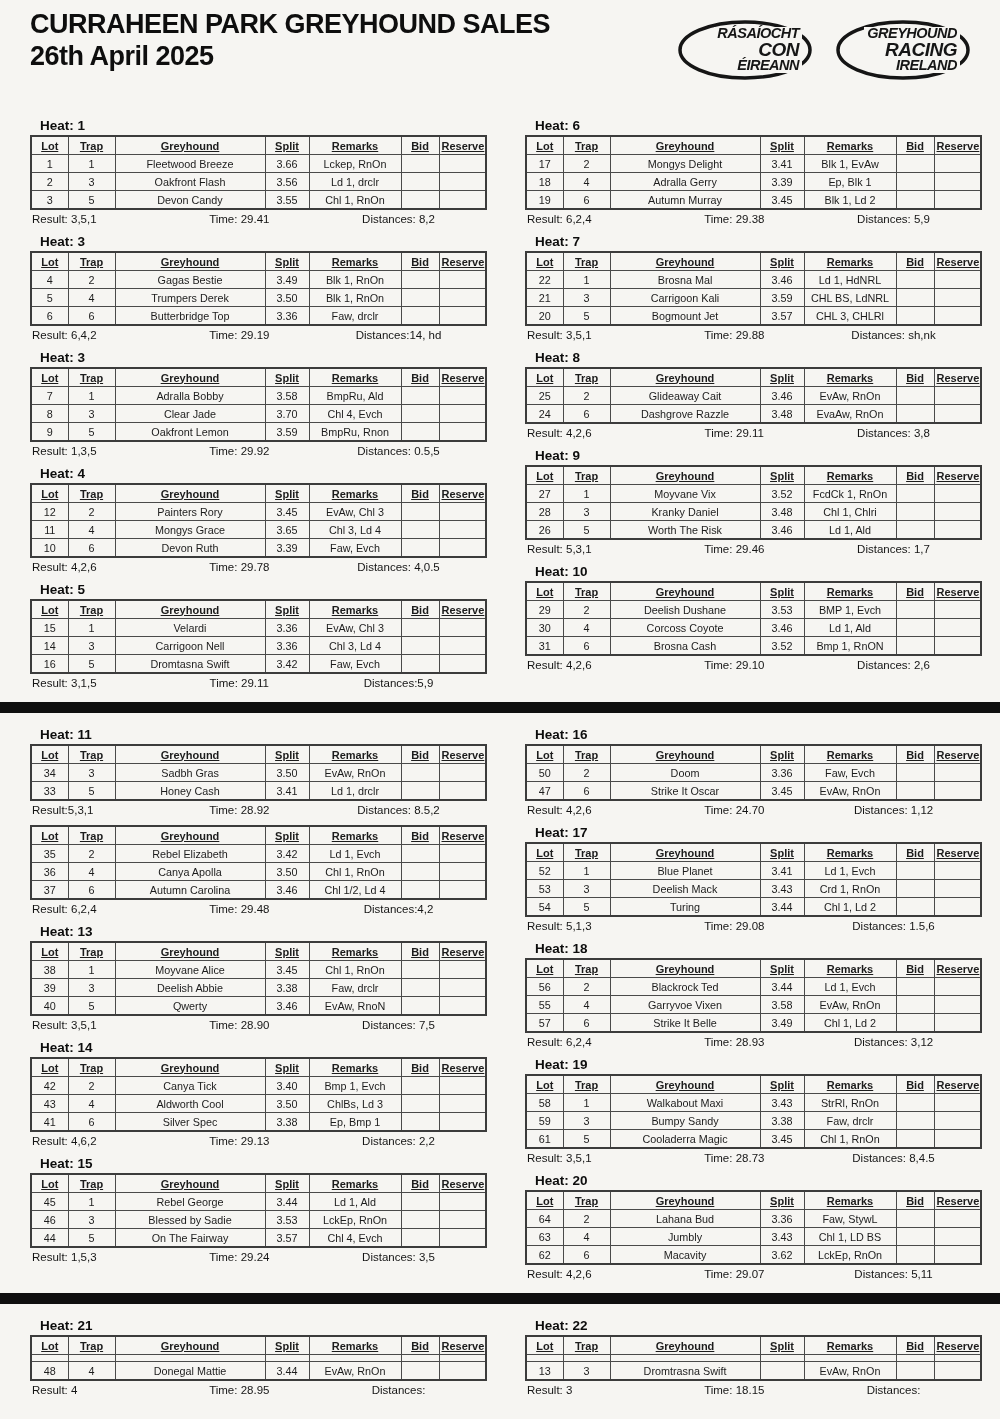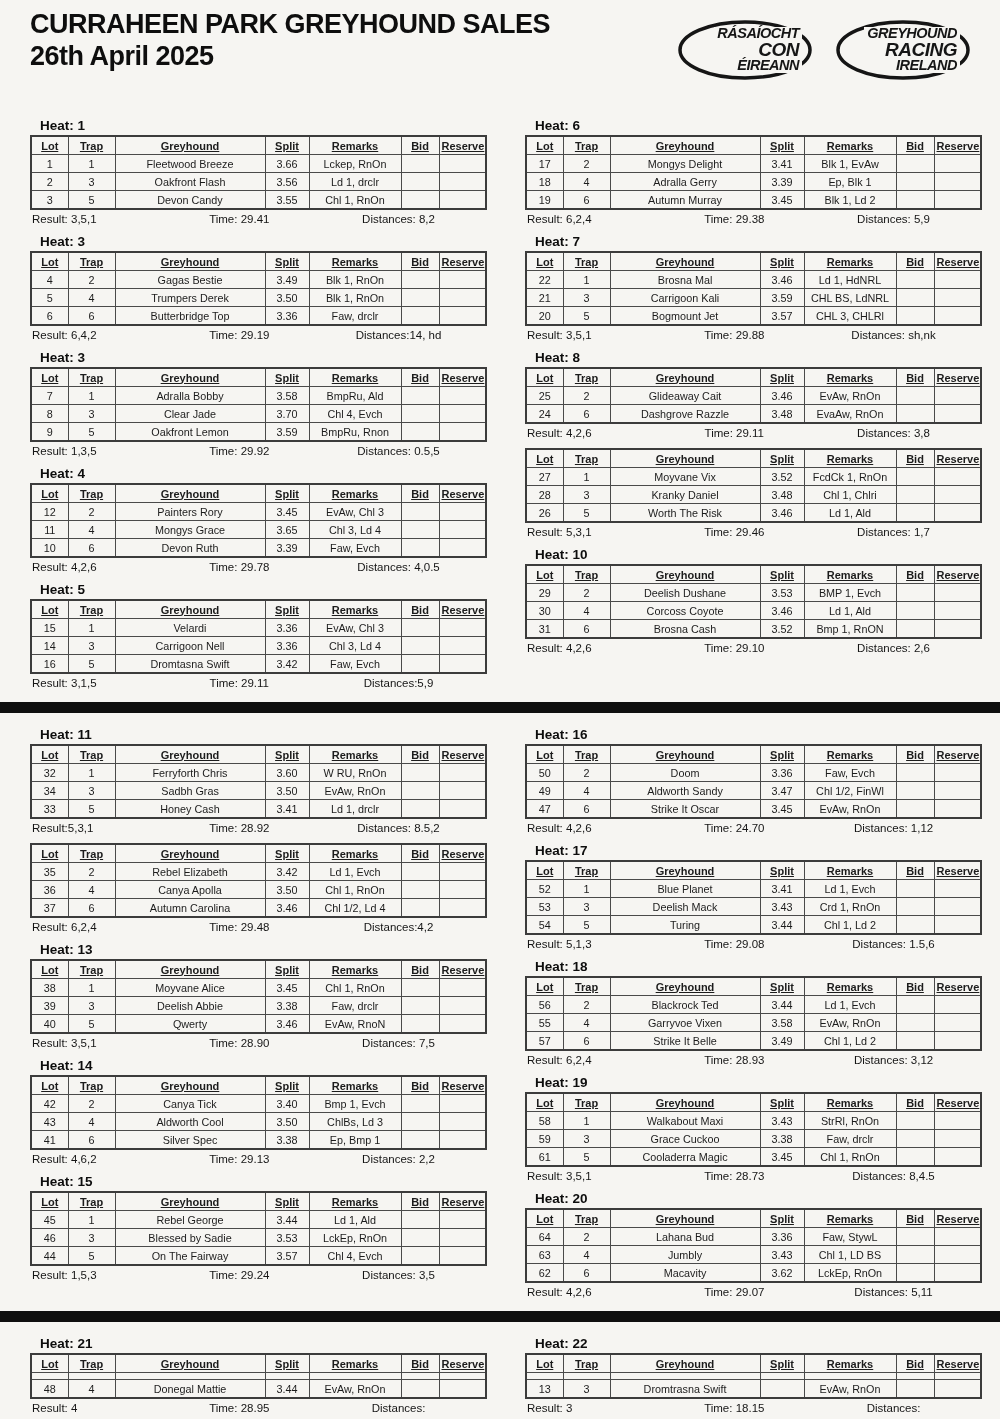--- a/index.html
+++ b/index.html
@@ -553,20 +553,21 @@
           </tbody>
     </table>
     <div class="result-line">
       <span class="res">Result: 4,2,6</span>
       <span class="res-time">Time: 29.11</span>
       <span class="res-dist">Distances: 3,8</span>
     </div>
   </div>
 
   <div class="heat">
+    <div class="heat-title">Heat: 9</div>
     <table class="heat-table">
       <colgroup>
         <col style="width:37px">
             <col style="width:47px">
             <col style="width:150px">
         <col style="width:44px">
             <col style="width:92px">
             <col style="width:38px">
             <col style="width:47px">
       </colgroup>
@@ -700,29 +701,20 @@
               <th>Trap</th>
               <th>Greyhound</th>
               <th>Split</th>
               <th>Remarks</th>
               <th>Bid</th>
               <th>Reserve</th>
             </tr>
           </thead>
       <tbody>
             <tr>
-              <td>32</td>
-              <td>1</td>
-              <td>Ferryforth Chris</td>
-              <td>3.60</td>
-              <td>W RU, RnOn</td>
-              <td></td>
-              <td></td>
-            </tr>
-            <tr>
               <td>34</td>
               <td>3</td>
               <td>Sadbh Gras</td>
               <td>3.50</td>
               <td>EvAw, RnOn</td>
               <td></td>
               <td></td>
             </tr>
             <tr>
               <td>33</td>
@@ -1009,29 +1001,20 @@
             <tr>
               <td>50</td>
               <td>2</td>
               <td>Doom</td>
               <td>3.36</td>
               <td>Faw, Evch</td>
               <td></td>
               <td></td>
             </tr>
             <tr>
-              <td>49</td>
-              <td>4</td>
-              <td>Aldworth Sandy</td>
-              <td>3.47</td>
-              <td>Chl 1/2, FinWl</td>
-              <td></td>
-              <td></td>
-            </tr>
-            <tr>
               <td>47</td>
               <td>6</td>
               <td>Strike It Oscar</td>
               <td>3.45</td>
               <td>EvAw, RnOn</td>
               <td></td>
               <td></td>
             </tr>
           </tbody>
     </table>
@@ -1191,21 +1174,21 @@
               <td>1</td>
               <td>Walkabout Maxi</td>
               <td>3.43</td>
               <td>StrRl, RnOn</td>
               <td></td>
               <td></td>
             </tr>
             <tr>
               <td>59</td>
               <td>3</td>
-              <td>Grace Cuckoo</td>
+              <td>Bumpy Sandy</td>
               <td>3.38</td>
               <td>Faw, drclr</td>
               <td></td>
               <td></td>
             </tr>
             <tr>
               <td>61</td>
               <td>5</td>
               <td>Cooladerra Magic</td>
               <td>3.45</td>

